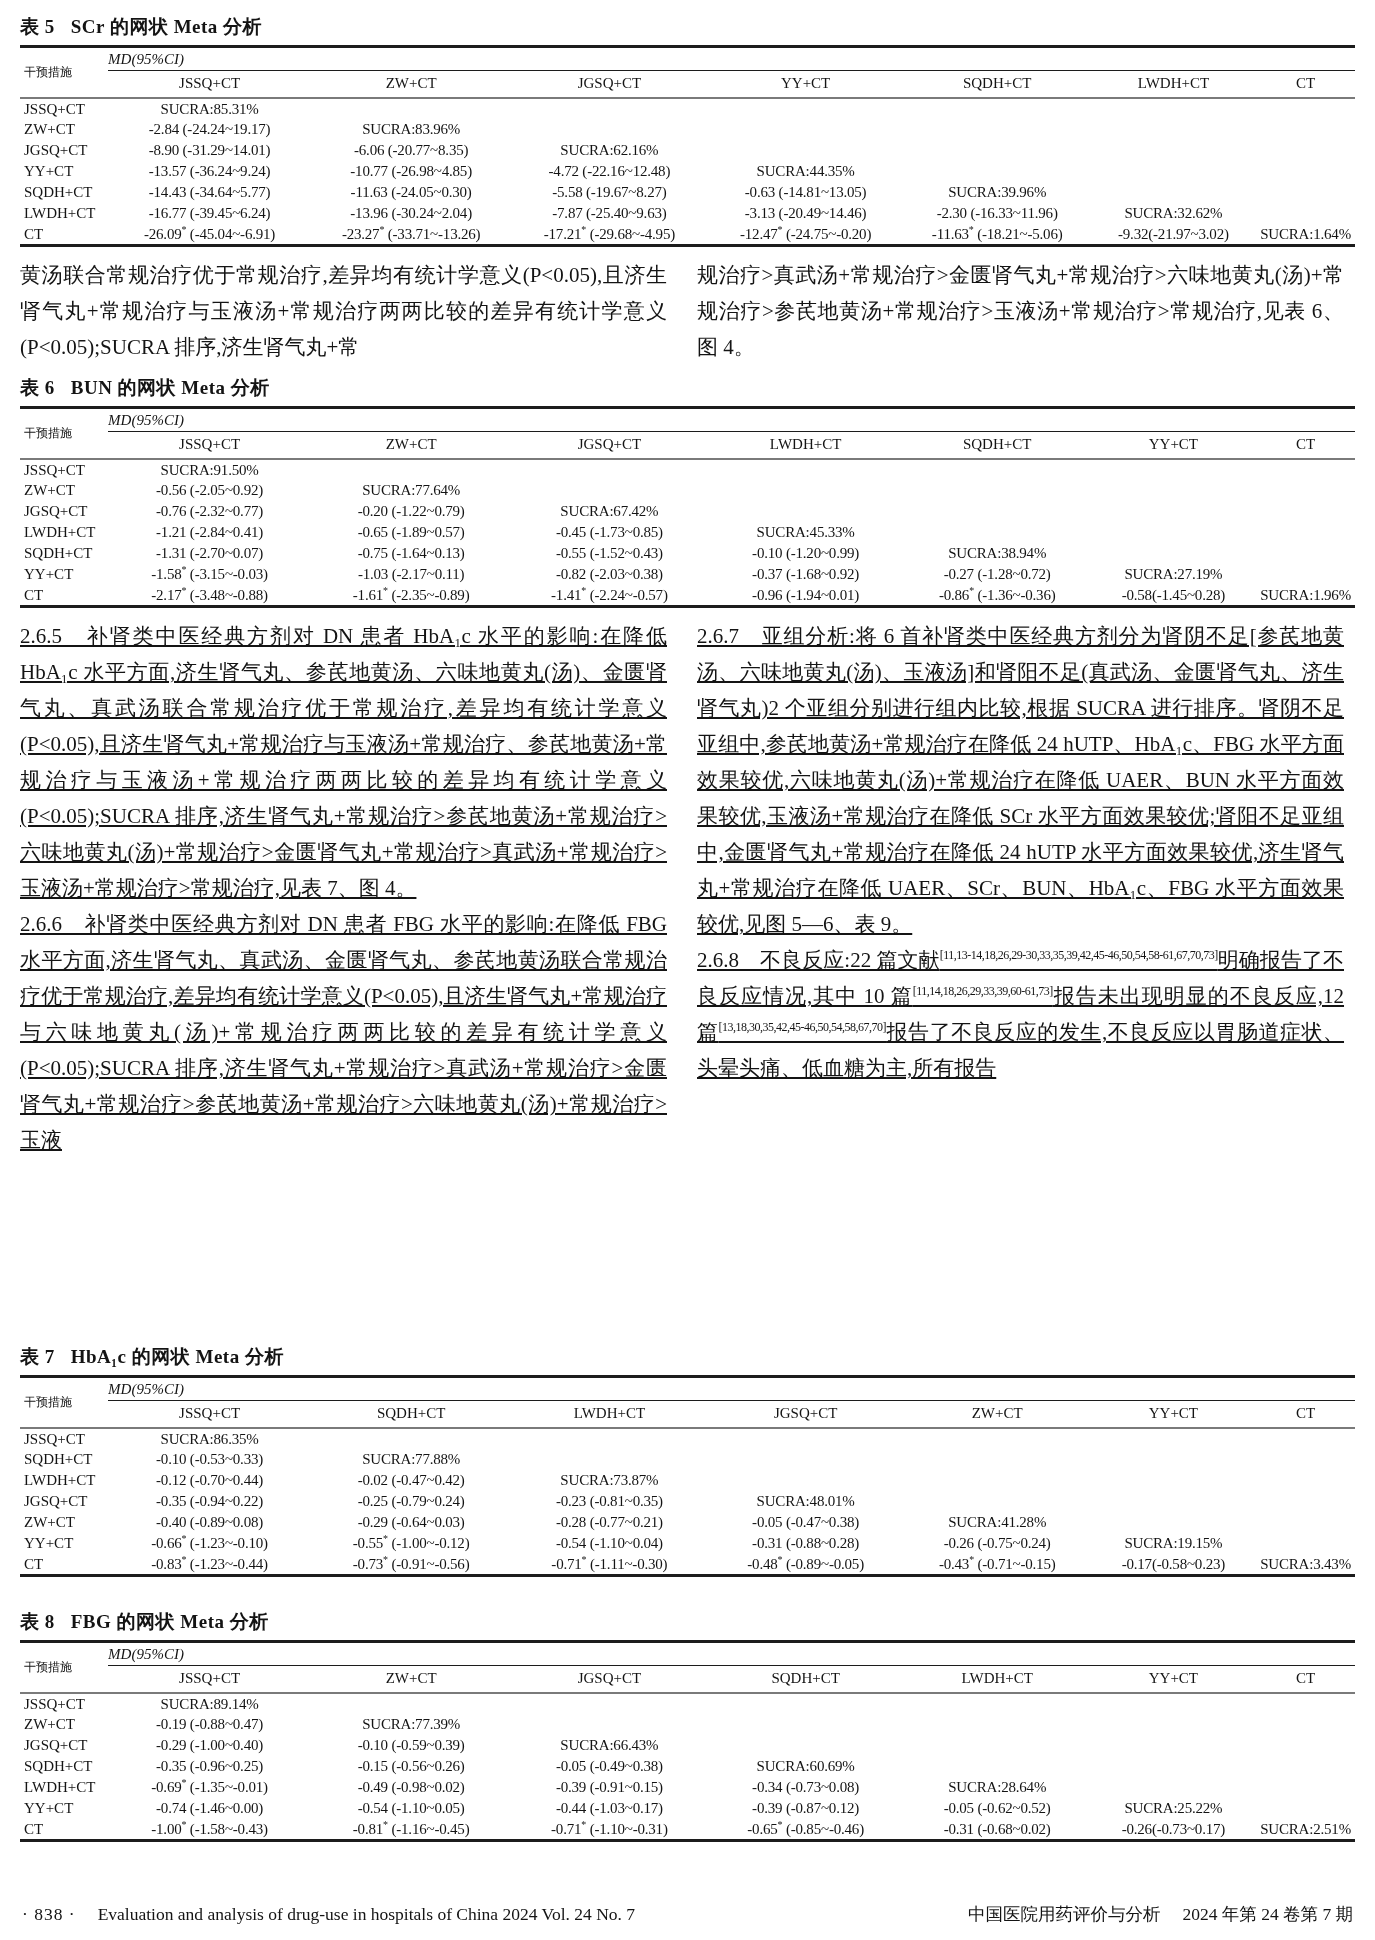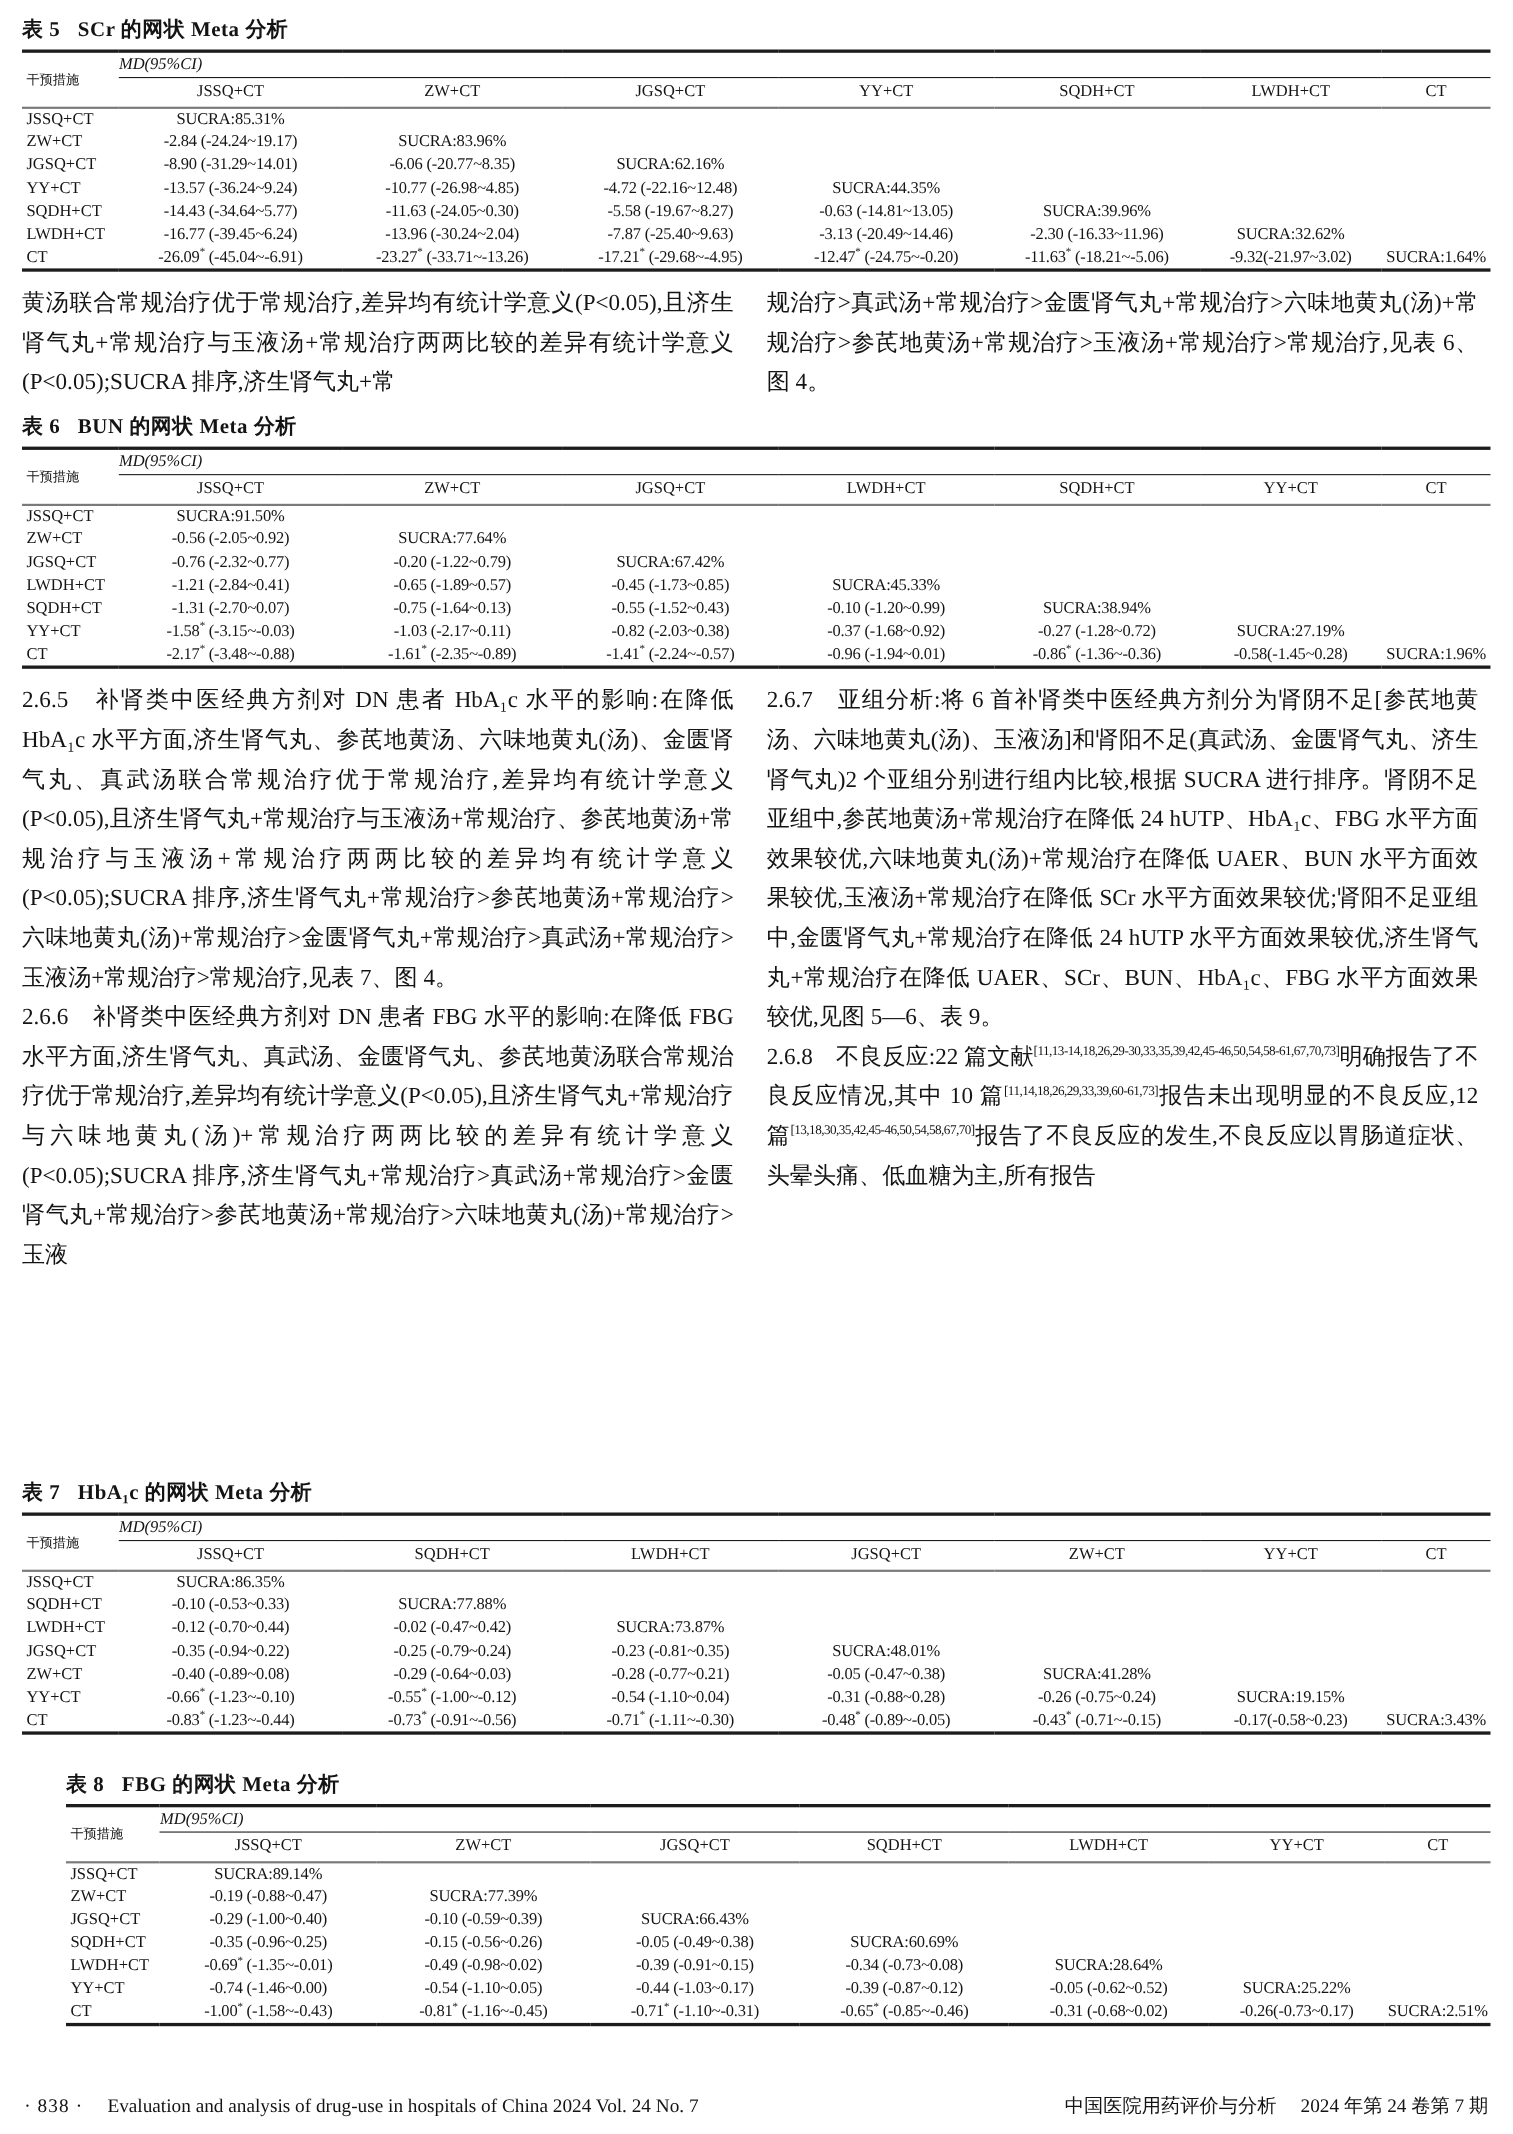--- a/index.html
+++ b/index.html
@@ -82,23 +82,23 @@
     line-height:36px;
     text-align:justify;
     text-justify:inter-ideograph;
   }
   .twocol p sup{
     font-size:12px;
     line-height:0;
     letter-spacing:-0.5px;
   }
   .secA{margin:10px 0 4px 0;min-height:100px;}
-  .secB{margin-top:10px;min-height:696px;}
+  .secB{margin-top:10px;min-height:696px;text-decoration:underline;}
   .mt14{margin-top:24px;}
-  .mt26{margin-top:26px;margin-left:40px;}
+  .mt26{margin-top:26px;}
   
   .footer{
     margin-top:auto;
     display:flex;
     justify-content:space-between;
     align-items:baseline;
     font-size:17.5px;
     padding:0 2px;
   }
   .footer .left,.footer .right{display:flex;gap:22px;align-items:baseline;text-align:center;}

